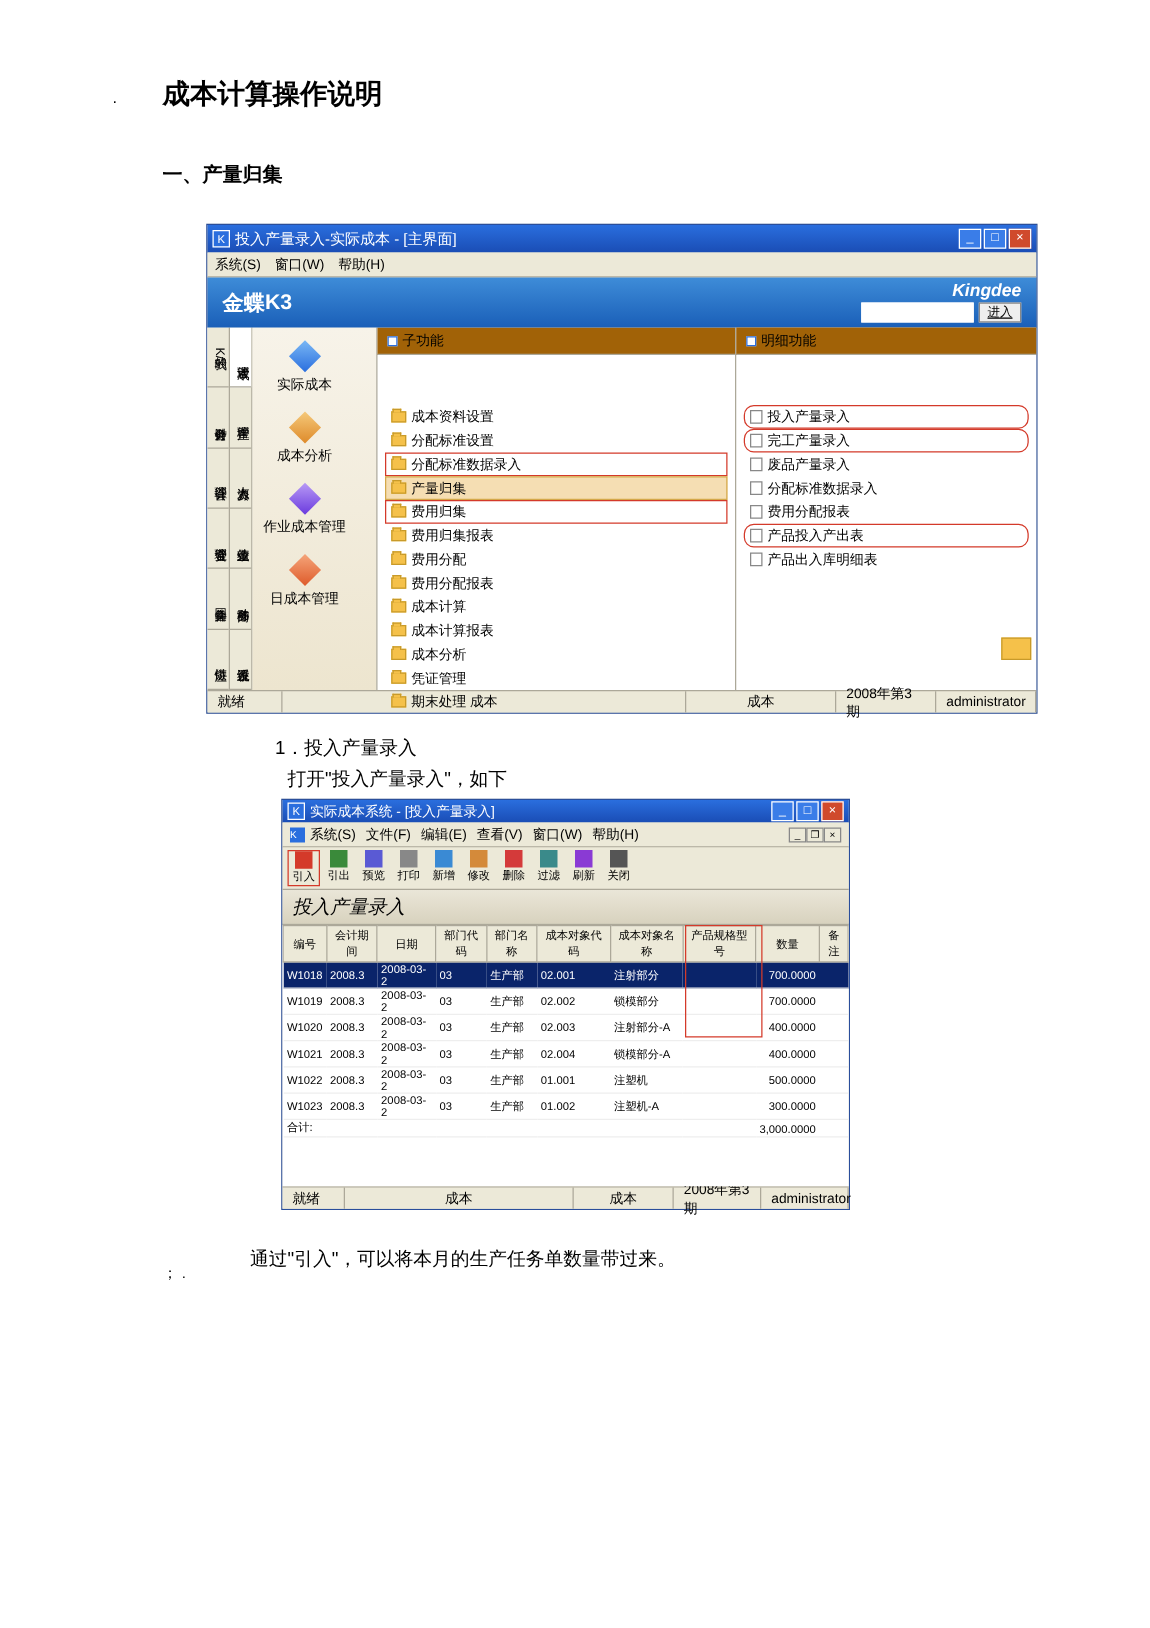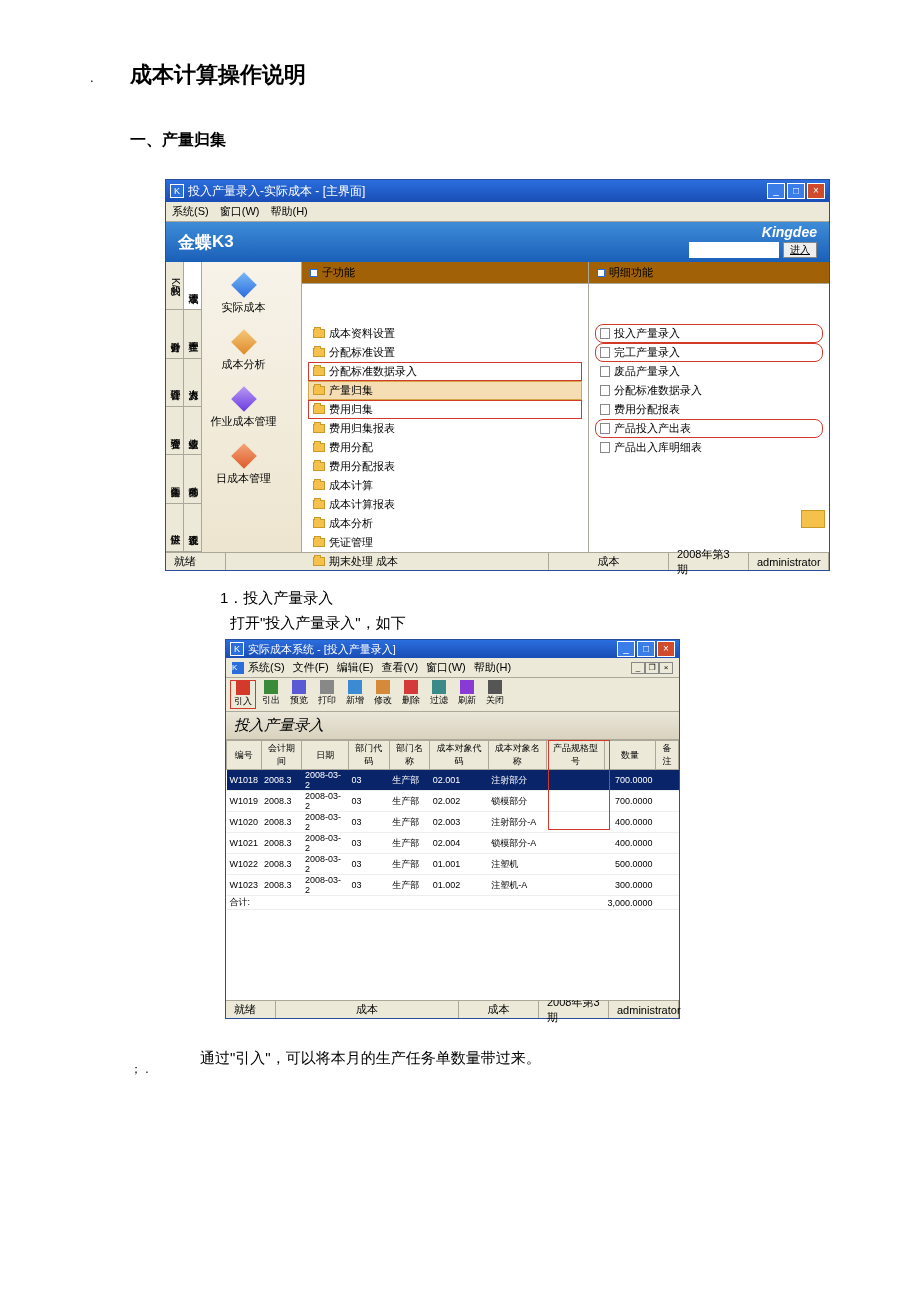--- a/index.html
+++ b/index.html
@@ -63,21 +63,21 @@
     
     .ss2 { width: 455px; margin-left: 95px; border: 1px solid #2a4e9b; background: #ece9d8; font-size: 10px; }
     .ss2 .titlebar { height: 18px; }
     .ss2 .titlebar .tb-title { font-size: 11px; }
     .toolbar { background: #ece9d8; padding: 2px 4px; border-bottom: 1px solid #aca899; display: flex; gap: 2px; }
     .tb-btn { display: flex; flex-direction: column; align-items: center; width: 26px; cursor: pointer; }
     .tb-btn.red { border: 1px solid #d43a2a; }
     .tb-ico { width: 14px; height: 14px; }
     .tb-lbl { font-size: 9px; }
     .ss2-title-band { background: linear-gradient(#eae6d8, #d8d2be); padding: 4px 8px; font-size: 15px; font-style: italic; font-family: KaiTi, serif; border-bottom: 1px solid #aca899; }
-    .grid-wrap { background: #fff; height: 260px; position: relative; overflow: hidden; }
+    .grid-wrap { background: #fff; height: 209px; position: relative; overflow: hidden; }
     .grid { width: 100%; border-collapse: collapse; font-size: 9px; }
     .grid th { background: #ece9d8; border: 1px solid #aca899; padding: 1px 2px; font-weight: normal; }
     .grid td { border-bottom: 1px solid #eee; padding: 0 3px; }
     .grid tr.hl td { background: #0a246a; color: #fff; }
     .grid td.r { text-align: right; }
     .redbox { position: absolute; border: 1px solid #d43a2a; pointer-events: none; }
   </style>
 </head>
 <body>
 

